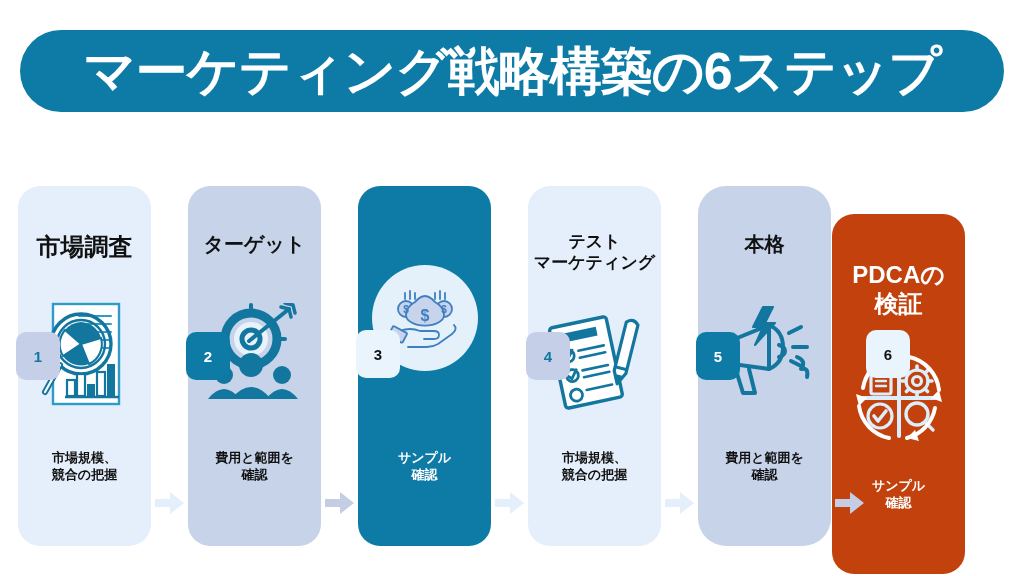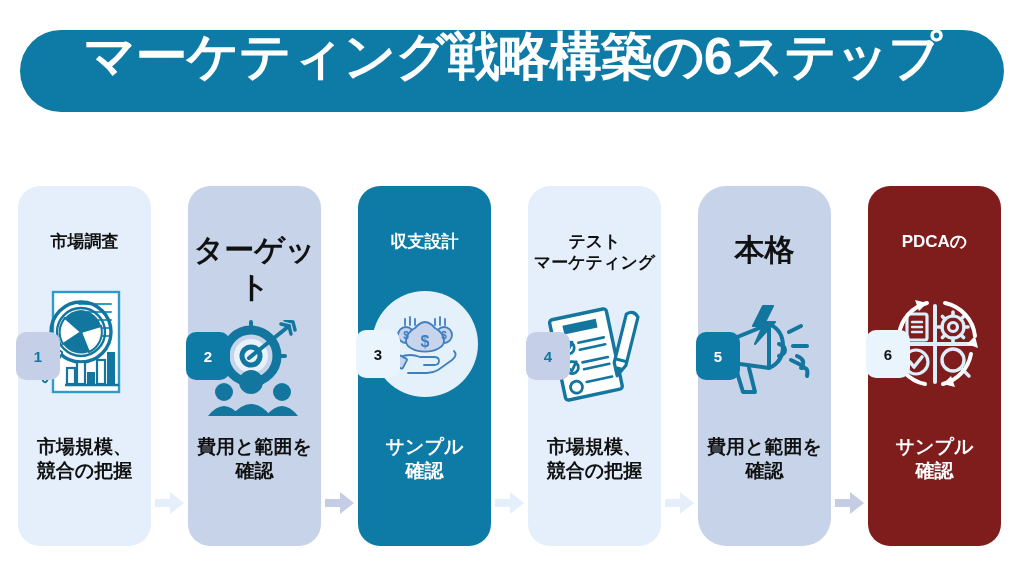--- a/index.html
+++ b/index.html
@@ -13,21 +13,21 @@
   
   .title-wrap {
     position:absolute;
     left:20px; top:30px;
     width:984px; height:82px;
   }
   .title-banner {
     width:100%; height:100%;
     background:#0d7ba6;
     border-radius:41px;
-    display:flex; justify-content:center;
+    display:flex; align-items:center; justify-content:center;
   }
   .title-text {
     color:#ffffff;
     font-size:52px;
     font-weight:bold;
     letter-spacing:-1px;
     white-space:nowrap;
     line-height:1;
   }
 
@@ -46,21 +46,21 @@
     border-radius:22px;
     display:flex;
     flex-direction:column;
     align-items:center;
   }
   .step.s1 { left:18px;  background:#e4effb; }
   .step.s2 { left:188px; background:#c6d3e9; }
   .step.s3 { left:358px; background:#0d7ba6; }
   .step.s4 { left:528px; background:#e4effb; }
   .step.s5 { left:698px; background:#c6d3e9;border-radius:28px; }
-  .step.s6 { left:868px; background:#7f1d1d; }
+  .step.s6 { left:832px; background:#c2410c;margin-top:28px; }
 
   
   .badge {
     position:absolute;
     top:0px;
     width:44px; height:48px;
     border-radius:10px;
     display:flex; align-items:center; justify-content:center;
     font-size:15px; font-weight:bold;
     z-index:5;
@@ -85,43 +85,43 @@
   .arrow.a4 { left:665px; }
   .arrow.a5 { left:835px; }
 
   .step-title {
     margin-top:46px;
     text-align:center;
     font-weight:bold;
     line-height:1.22;
     padding:0 4px;
   }
-  .t-lg { font-size:17px; }
-  .t-md { font-size:30px; }
+  .t-lg { font-size:24px; }
+  .t-md { font-size:20px; }
   .t-sm { font-size:17px; }
   .dark  { color:#111111; }
   .light { color:#ffffff; }
 
   .icon-holder {
     flex:1;
     display:flex;
     align-items:center;
     justify-content:center;
     width:100%;
   }
   .icon-circle {
     width:106px; height:106px;
     border-radius:50%;
     background:#e4f1fa;
     display:flex; align-items:center; justify-content:center;
   }
 
   .step-caption {
     text-align:center;
-    font-size:19px;
+    font-size:13px;
     font-weight:bold;
     line-height:1.3;
     padding:0 4px 0;
     margin-bottom:62px;
   }
 </style>
 </head>
 <body>
 
 <div class="title-wrap">
@@ -226,21 +226,20 @@
         <path d="M63 96 q16 -20 32 0 Z" fill="#12769e"></path>
       </svg>
     </div>
     <div class="step-caption dark">
       <div>費用と範囲を</div>
       <div>確認</div>
     </div>
   </div>
 
   <div class="step s3">
-    <div class="step-title t-lg light">収支設計</div>
     <div class="icon-holder">
       <div class="icon-circle">
         <svg width="74" height="62" viewBox="0 0 74 62">
           <g stroke="#3f7fc0" stroke-width="1.8" fill="#c7d4ec" stroke-linejoin="round">
             <circle cx="18" cy="22" r="8"></circle>
             <circle cx="56" cy="22" r="8"></circle>
             <path d="M30 12 q7 -6 14 0 l3 3 q9 5 9 13 a16 9 0 0 1 -38 0 q0 -8 9 -13 Z"></path>
           </g>
           <g stroke="#3f7fc0" stroke-width="1.6" fill="none" stroke-linecap="round">
             <text x="18" y="26" font-size="10" fill="#3f7fc0" stroke="none" text-anchor="middle" font-family="'Liberation Sans',sans-serif" font-weight="bold">$</text>
@@ -327,20 +326,21 @@
     </div>
     <div class="step-caption dark">
       <div>費用と範囲を</div>
       <div>確認</div>
     </div>
   </div>
 
   <div class="step s6">
     <div class="step-title t-lg light">
       <div>PDCAの</div>
+      <div>検証</div>
     </div>
     <div class="icon-holder">
       <svg width="104" height="104" viewBox="0 0 104 104">
         <g stroke="#dbeefb" stroke-width="4" fill="none" stroke-linecap="round">
           <line x1="52" y1="14" x2="52" y2="90"></line>
           <line x1="14" y1="52" x2="90" y2="52"></line>
         </g>
 
         <g transform="translate(24,22)">
           <rect x="0" y="0" width="20" height="26" rx="2" fill="none" stroke="#dbeefb" stroke-width="3.2"></rect>

